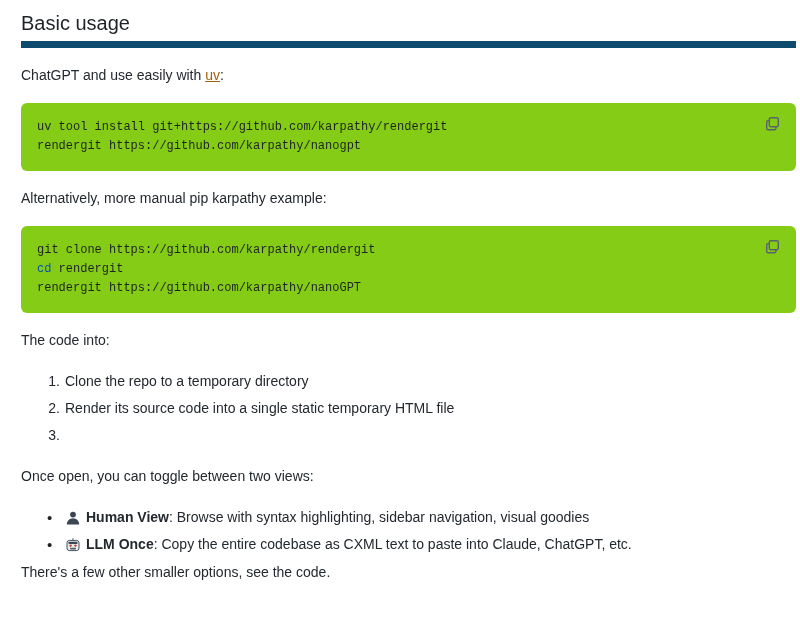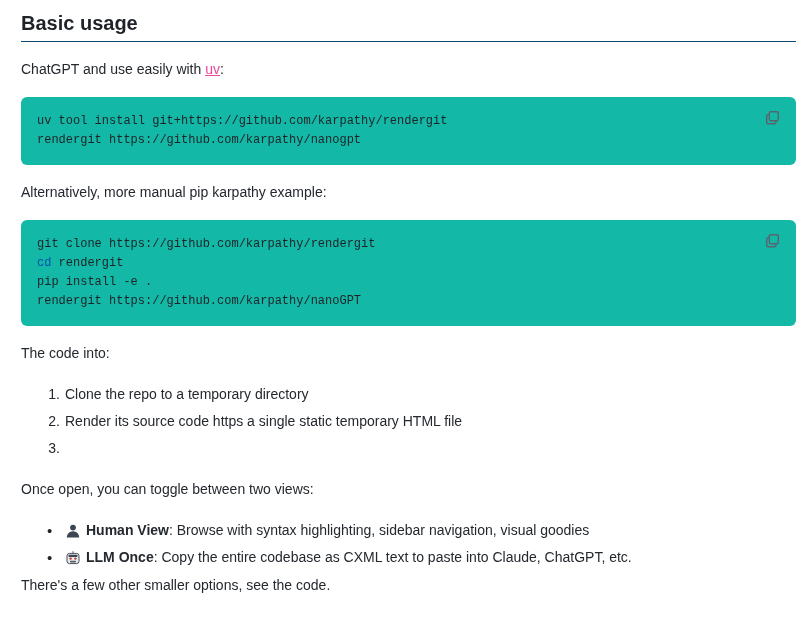--- a/index.html
+++ b/index.html
@@ -5,29 +5,29 @@
   * { box-sizing: border-box; }
   html, body { margin: 0; padding: 0; background: #ffffff; }
   body {
     width: 800px; height: 618px; overflow: hidden;
     font-family: "Liberation Sans", "DejaVu Sans", sans-serif;
     font-size: 14px; color: #24292f;
   }
   .content { padding: 0 4px 0 21px; }
 
   h2.section-heading {
-    font-size: 20px; font-weight: 700; line-height: 24px;
+    font-size: 20px; font-weight: 400; line-height: 24px;
     margin: 11px 0 0 0; padding-bottom: 6px;
-    border-bottom: 1px solid #0c4a6e; color: #1f2328;
+    border-bottom: 7px solid #0c4a6e; color: #1f2328;
   }
   p { margin: 17px 0; line-height: 21px; }
-  a.inline-link { color: #ec4899; text-decoration: underline; cursor: pointer; }
+  a.inline-link { color: #a16207; text-decoration: underline; cursor: pointer; }
 
   .codeblock {
-    position: relative; background: #14b8a6; border-radius: 6px;
+    position: relative; background: #84cc16; border-radius: 6px;
     padding: 15px 16px; margin: 17px 0;
   }
   .code-line {
     font-family: "Liberation Mono", "DejaVu Sans Mono", monospace;
     font-size: 12px; line-height: 19px; color: #1f2328; white-space: pre;
   }
   .kw-blue { color: #0550ae; margin-top: 33px; }
   .copy-btn {
     position: absolute; top: 11px; right: 13px;
     width: 22px; height: 22px; padding: 0; border: none; background: transparent;
@@ -66,42 +66,41 @@
         </svg>
       </span>
     </button>
   </div>
 
   <p>Alternatively, more manual pip karpathy example:</p>
 
   <div class="codeblock">
     <div class="code-line">git clone https://github.com/karpathy/rendergit</div>
     <div class="code-line"><span class="kw-blue">cd</span><span> rendergit</span></div>
-    <div class="code-line">pip install -e .</div>
     <div class="code-line">rendergit https://github.com/karpathy/nanoGPT</div>
     <button class="copy-btn">
       <span>
         <svg width="16" height="16" viewBox="0 0 16 16" fill="none" stroke="#59636e" stroke-width="1.4" stroke-linecap="round" stroke-linejoin="round">
           <path d="M5.2 4.6 H4.1 a1.4 1.4 0 0 0 -1.4 1.4 v6.4 a1.4 1.4 0 0 0 1.4 1.4 h6.4 a1.4 1.4 0 0 0 1.4 -1.4 V11.3"></path>
           <rect x="5.3" y="1.7" width="9" height="9" rx="1.4"></rect>
         </svg>
       </span>
     </button>
   </div>
 
   <p>The code into:</p>
 
   <div class="olist">
     <div class="olist-item">
       <span class="olist-num">1.</span>
       <span>Clone the repo to a temporary directory</span>
     </div>
     <div class="olist-item">
       <span class="olist-num">2.</span>
-      <span>Render its source code https a single static temporary HTML file</span>
+      <span>Render its source code into a single static temporary HTML file</span>
     </div>
     <div class="olist-item">
       <span class="olist-num">3.</span>
     </div>
   </div>
 
   <p>Once open, you can toggle between two views:</p>
 
   <div class="ulist">
     <div class="ulist-item">

